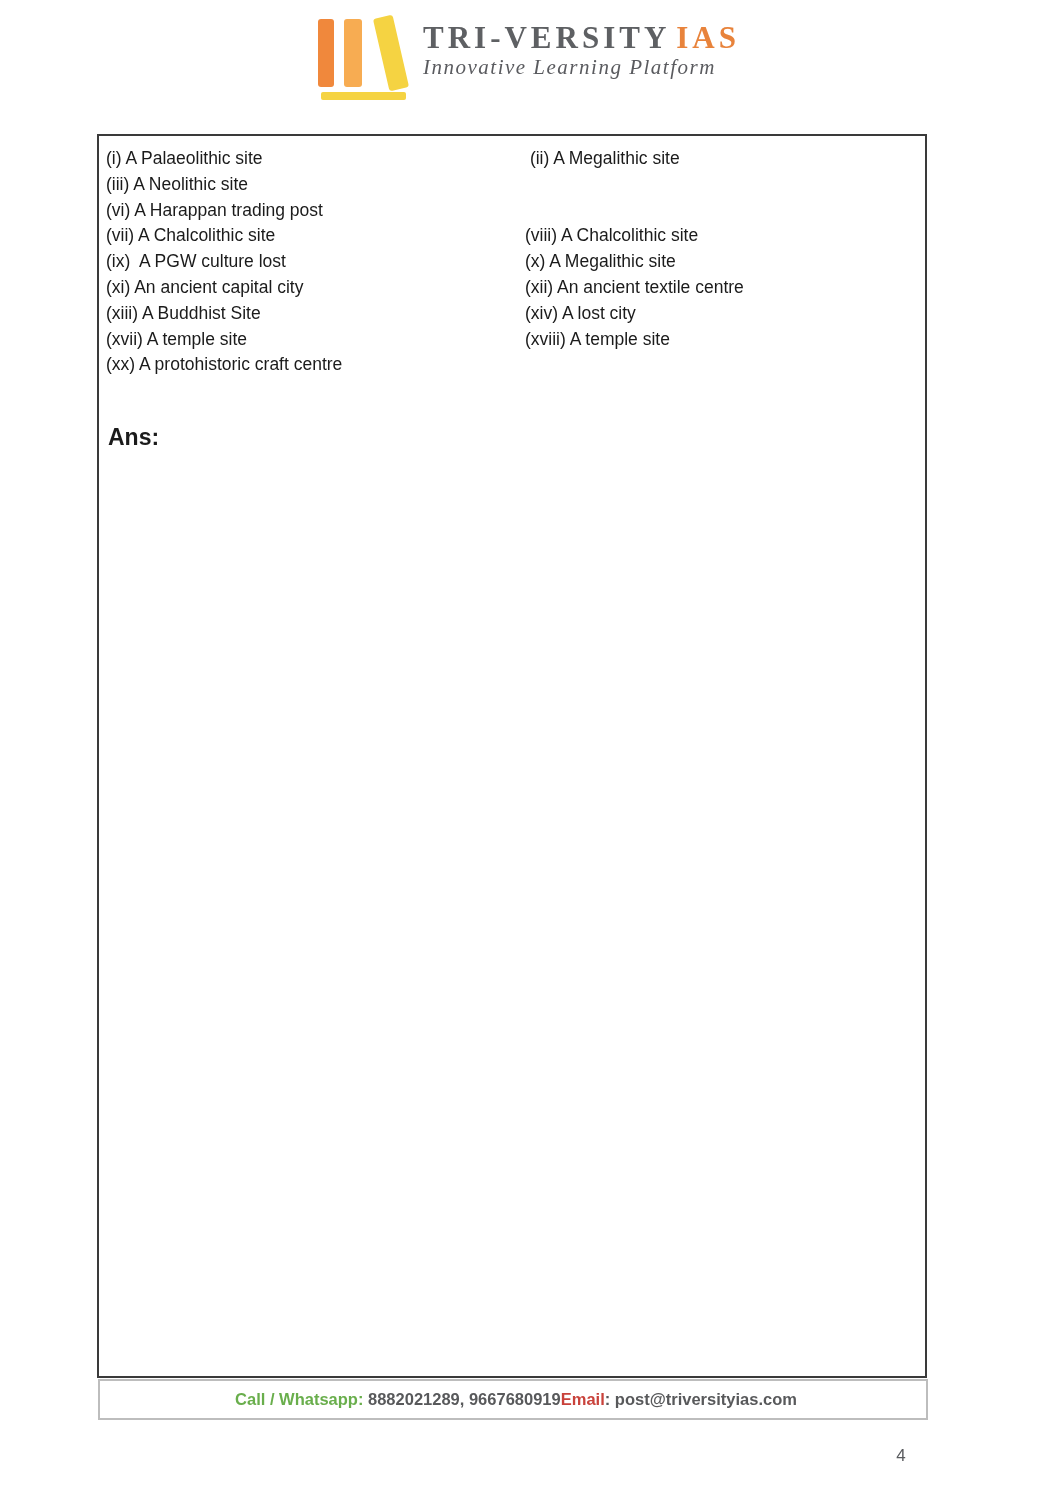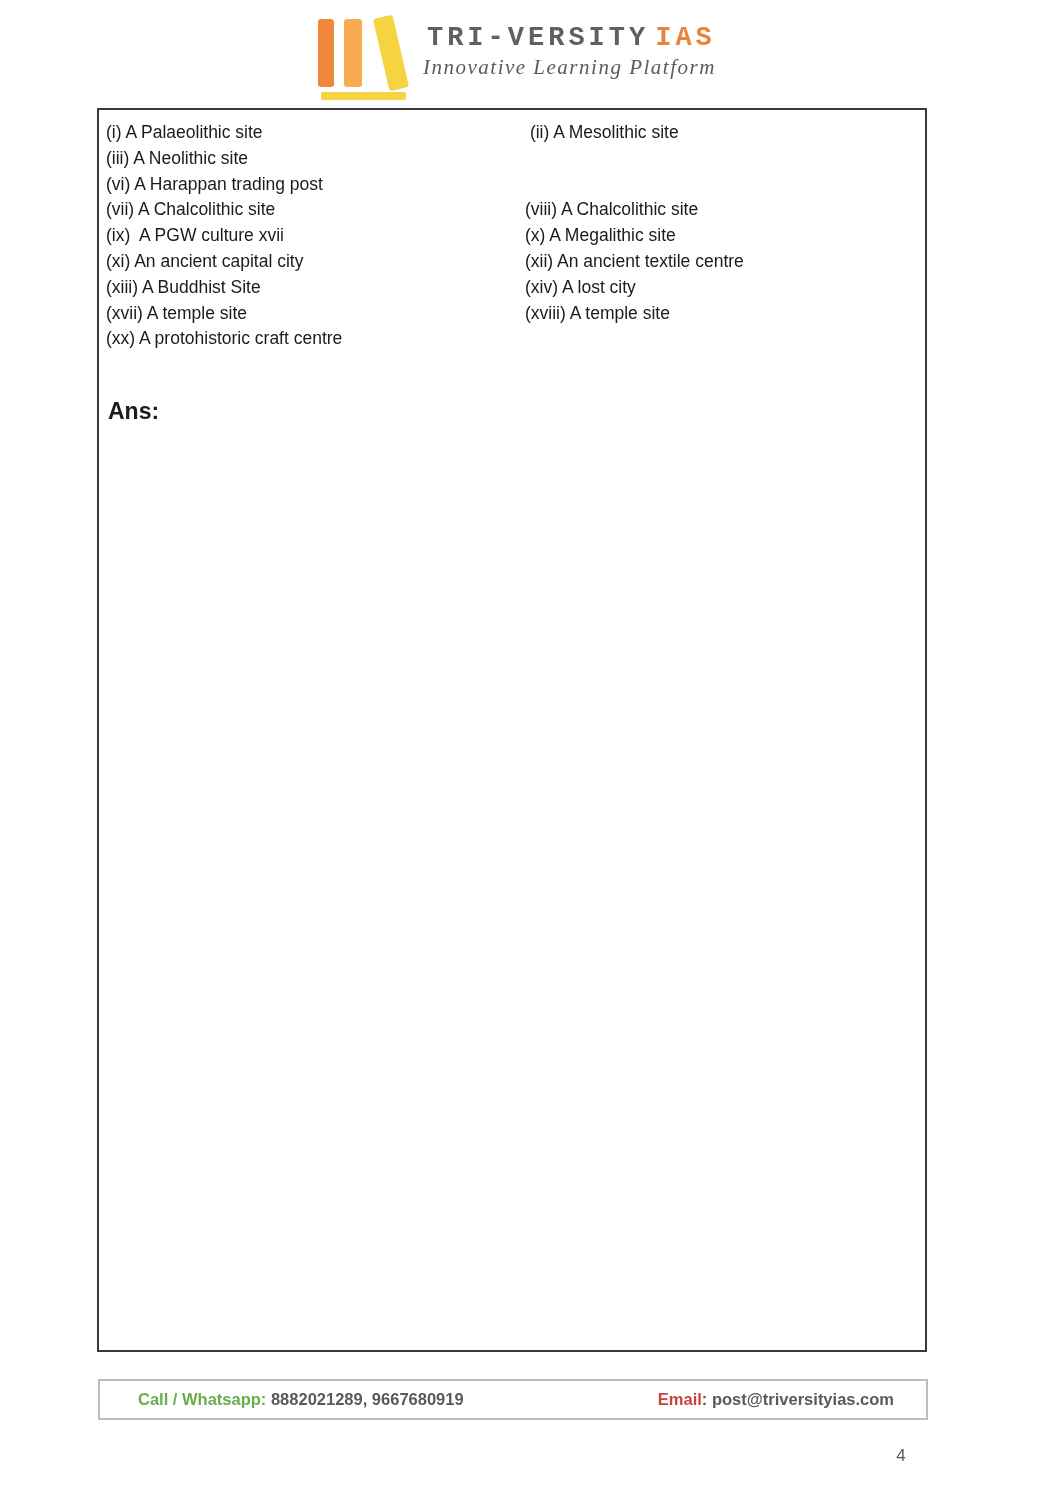--- a/index.html
+++ b/index.html
@@ -14,34 +14,34 @@
 
   
   .logo-icon { position: absolute; left: 318px; top: 16px; width: 95px; height: 90px; }
   .book1 { position: absolute; left: 0px;  top: 3px; width: 16px; height: 68px; background: #F0883C; border-radius: 3px; }
   .book2 { position: absolute; left: 26px; top: 3px; width: 18px; height: 68px; background: #F7AC52; border-radius: 3px; }
   .book3 { position: absolute; left: 63px; top: 0px; width: 20px; height: 74px; background: #F5D342; border-radius: 3px; transform: rotate(-13deg); }
   .bookbase { position: absolute; left: 3px; top: 76px; width: 85px; height: 8px; background: #F5D342; border-radius: 2px; }
 
   .brand { position: absolute; left: 423px; top: 22px; }
   .brand-title {
-    font-family: Liberation Mono, monospace;
-    font-weight: bold; font-size: 27px; letter-spacing: 4px;
+    font-family: Liberation Serif, serif;
+    font-weight: bold; font-size: 31px; letter-spacing: 4px;
     color: #5E6063; white-space: nowrap; line-height: 32px; text-align: right;
   }
   .brand-title .accent { color: #E8833B; margin-left: 6px; }
   .brand-tagline {
     font-family: "Liberation Serif", serif;
     font-style: italic; font-size: 21px; letter-spacing: 1.5px;
     color: #5A5B5F; white-space: nowrap; margin-top: 0; line-height: 26px;
   }
 
   
   .main-box {
-    position: absolute; left: 97px; top: 108px;
+    position: absolute; left: 97px; top: 134px;
     width: 830px; height: 1244px;
     border: 2px solid #3a3a3a; box-sizing: border-box;
     background: #ffffff;
   }
   .list { margin: 10px 0 0 7px; }
   .row {
     display: grid; grid-template-columns: 419px 1fr;
     font-size: 17.5px; line-height: 25.8px; color: #1b1b1b;
   }
   .cell { white-space: pre-wrap; }
@@ -49,21 +49,21 @@
     margin: 46px 0 0 9px;
     font-weight: bold; font-size: 23px; color: #1b1b1b;
   }
 
   
   .footer-box {
     position: absolute; left: 98px; top: 1379px;
     width: 830px; height: 41px;
     border: 2px solid #bdbdbd; box-sizing: border-box;
     background: #ffffff;
-    display: flex; align-items: center; justify-content: space-between;
+    display: flex; align-items: center; justify-content: center;
     padding: 0 32px 0 38px;
     font-size: 16.5px; font-weight: bold; white-space: pre-wrap;
   }
   .call-label  { color: #69AE4C; }
   .email-label { color: #C9423B; }
   .contact-value { color: #58595B; }
 
   .page-num {
     position: absolute; left: 876px; top: 1446px; width: 50px;
     text-align: center; font-size: 17px; color: #595B5E;
@@ -84,34 +84,34 @@
     <div class="brand-title">
       <span>TRI-VERSITY</span><span class="accent">IAS</span>
     </div>
     <div class="brand-tagline">Innovative Learning Platform</div>
   </div>
 
   <div class="main-box">
     <div class="list">
       <div class="row">
         <span class="cell">(i) A Palaeolithic site</span>
-          <span class="cell"> (ii) A Mesolithic site</span>
+          <span class="cell"> (ii) A Megalithic site</span>
       </div>
       <div class="row">
         <span class="cell">(iii) A Neolithic site</span>
       </div>
       <div class="row">
           <span class="cell">(vi) A Harappan trading post</span>
       </div>
       <div class="row">
         <span class="cell">(vii) A Chalcolithic site</span>
           <span class="cell">(viii) A Chalcolithic site</span>
       </div>
       <div class="row">
-        <span class="cell">(ix)  A PGW culture xvii</span>
+        <span class="cell">(ix)  A PGW culture lost</span>
           <span class="cell">(x) A Megalithic site</span>
       </div>
       <div class="row">
         <span class="cell">(xi) An ancient capital city</span>
           <span class="cell">(xii) An ancient textile centre</span>
       </div>
       <div class="row">
         <span class="cell">(xiii) A Buddhist Site</span>
           <span class="cell">(xiv) A lost city</span>
       </div>

